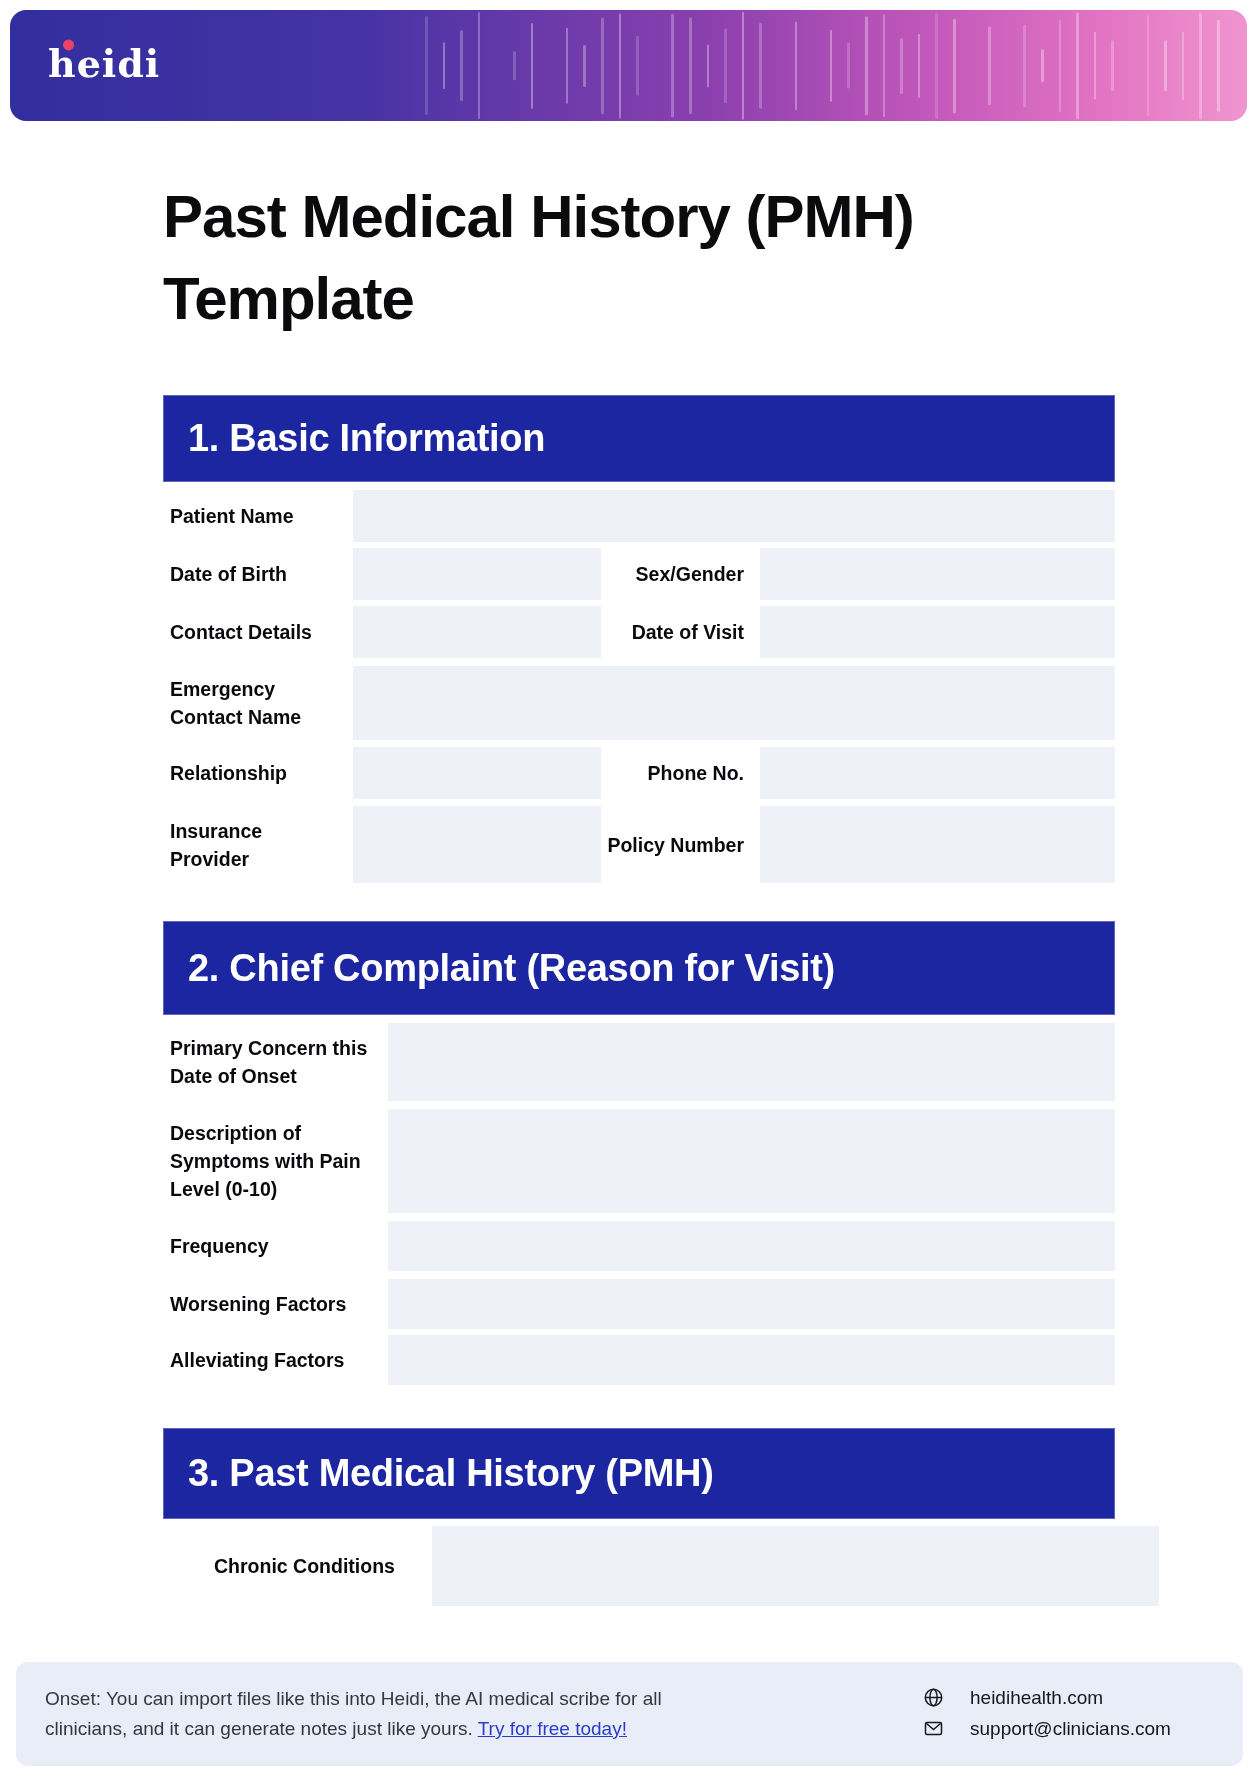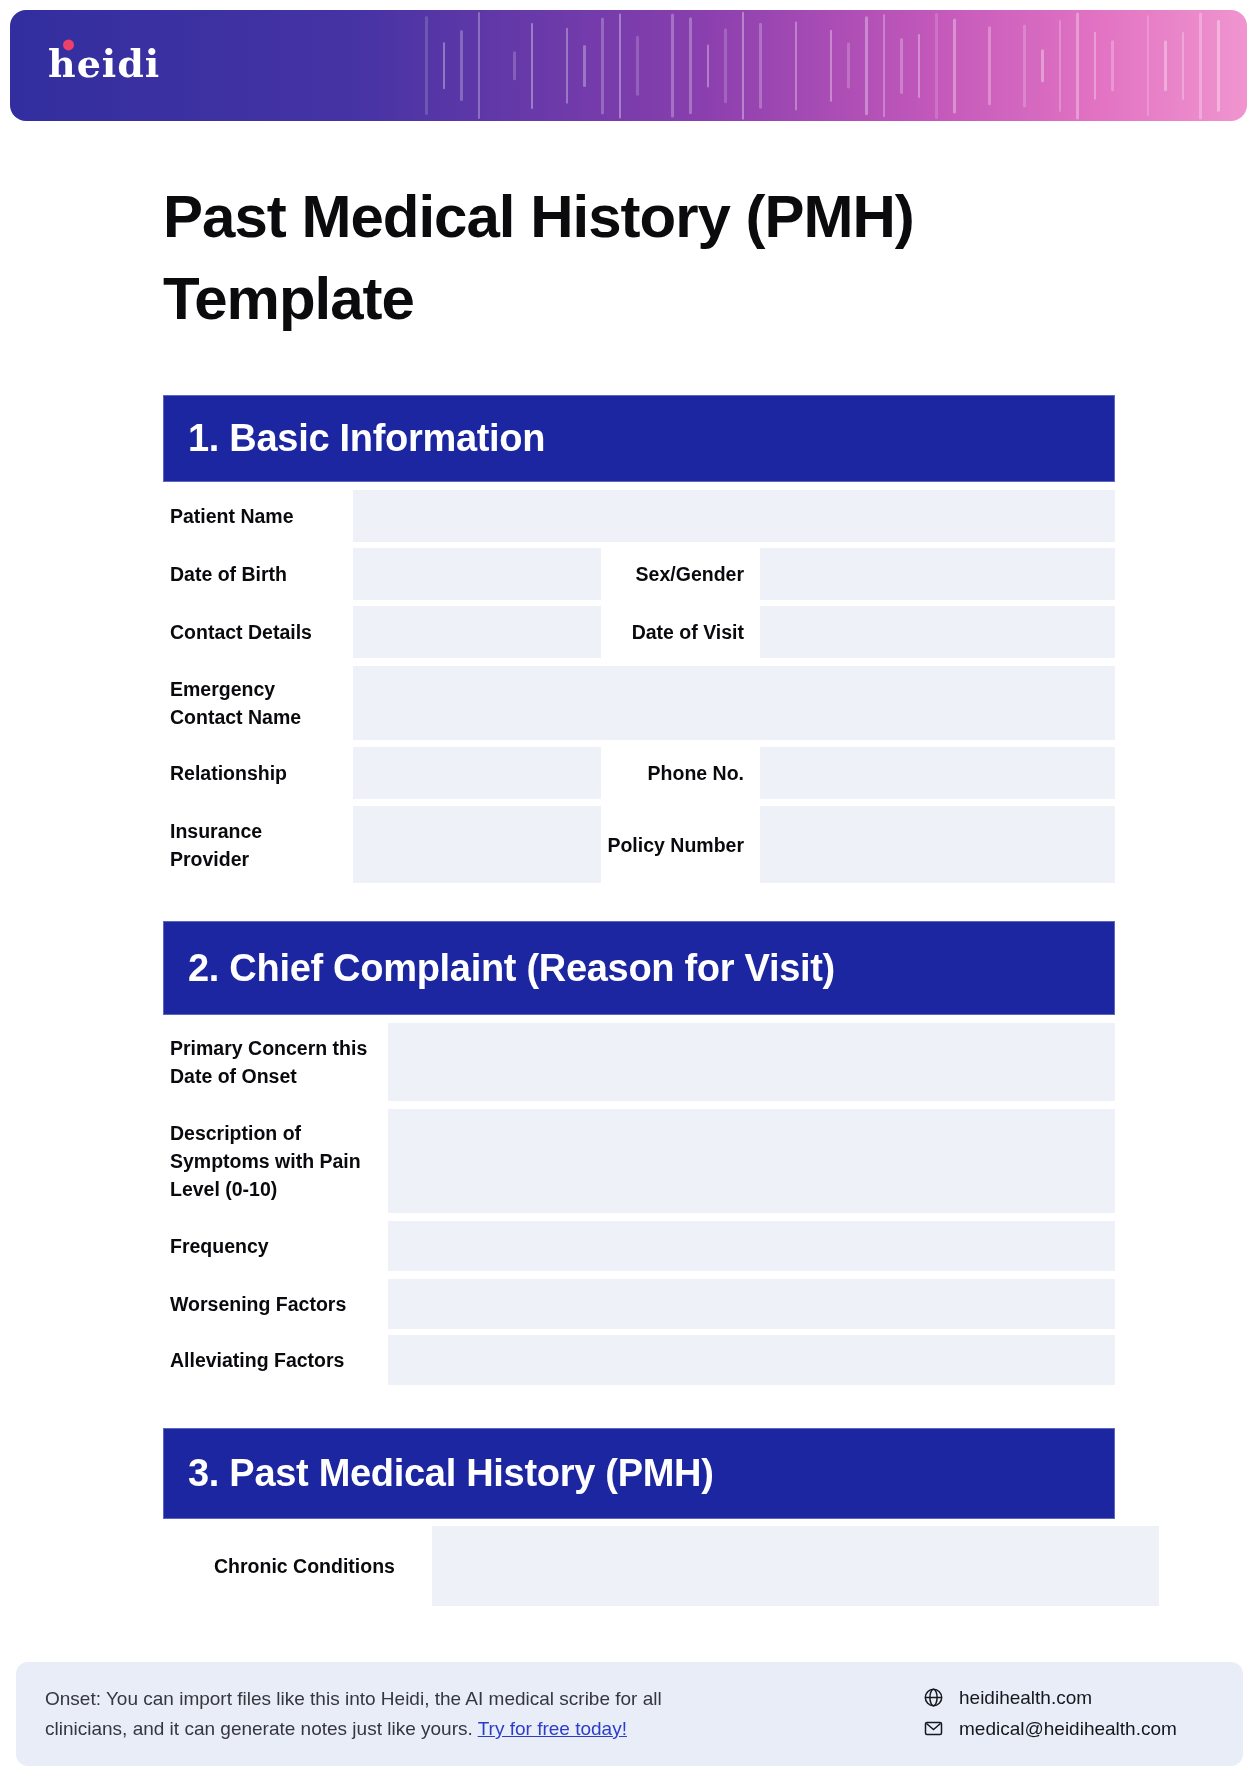--- a/index.html
+++ b/index.html
@@ -65,21 +65,21 @@
   .footer{
     position:absolute;left:16px;top:1662px;width:1227px;height:104px;
     background:var(--footer-bg);border-radius:12px;
   }
   .note{
     position:absolute;left:29px;top:22px;width:660px;
     font-size:19px;line-height:30px;color:#35363e;
   }
   .note a{color:var(--link);font-weight:400;text-decoration:underline;cursor:pointer;}
   .contacts{position:absolute;left:907px;top:20px;font-size:19px;color:#16171d;}
-  .contact-row{display:flex;align-items:center;gap:15px;height:31px;}
+  .contact-row{display:flex;align-items:center;gap:26px;height:31px;}
   .contact-row svg{flex:0 0 auto;}
 </style>
 </head>
 <body>
 
 <div>
 
   <header class="hero">
     <div class="lines">
         <i style="left: 415px; height: 89.9493%; opacity: 0.16;"></i>
@@ -215,18 +215,18 @@
           <ellipse cx="10.5" cy="10.5" rx="3.6" ry="8.2"></ellipse>
           <line x1="2.3" y1="10.5" x2="18.7" y2="10.5"></line>
         </svg>
         <span>heidihealth.com</span>
       </div>
       <div class="contact-row">
         <svg width="21" height="21" viewBox="0 0 21 21" fill="none" stroke="#17181f" stroke-width="1.5">
           <rect x="2.5" y="4.5" width="16" height="12" rx="1.5"></rect>
           <path d="M3.5 5.5 L10.5 11.5 L17.5 5.5"></path>
         </svg>
-        <span>medical@heidihealth.com</span>
+        <span>support@clinicians.com</span>
       </div>
     </div>
   </div>
 
 </div>
 
 </body></html>

